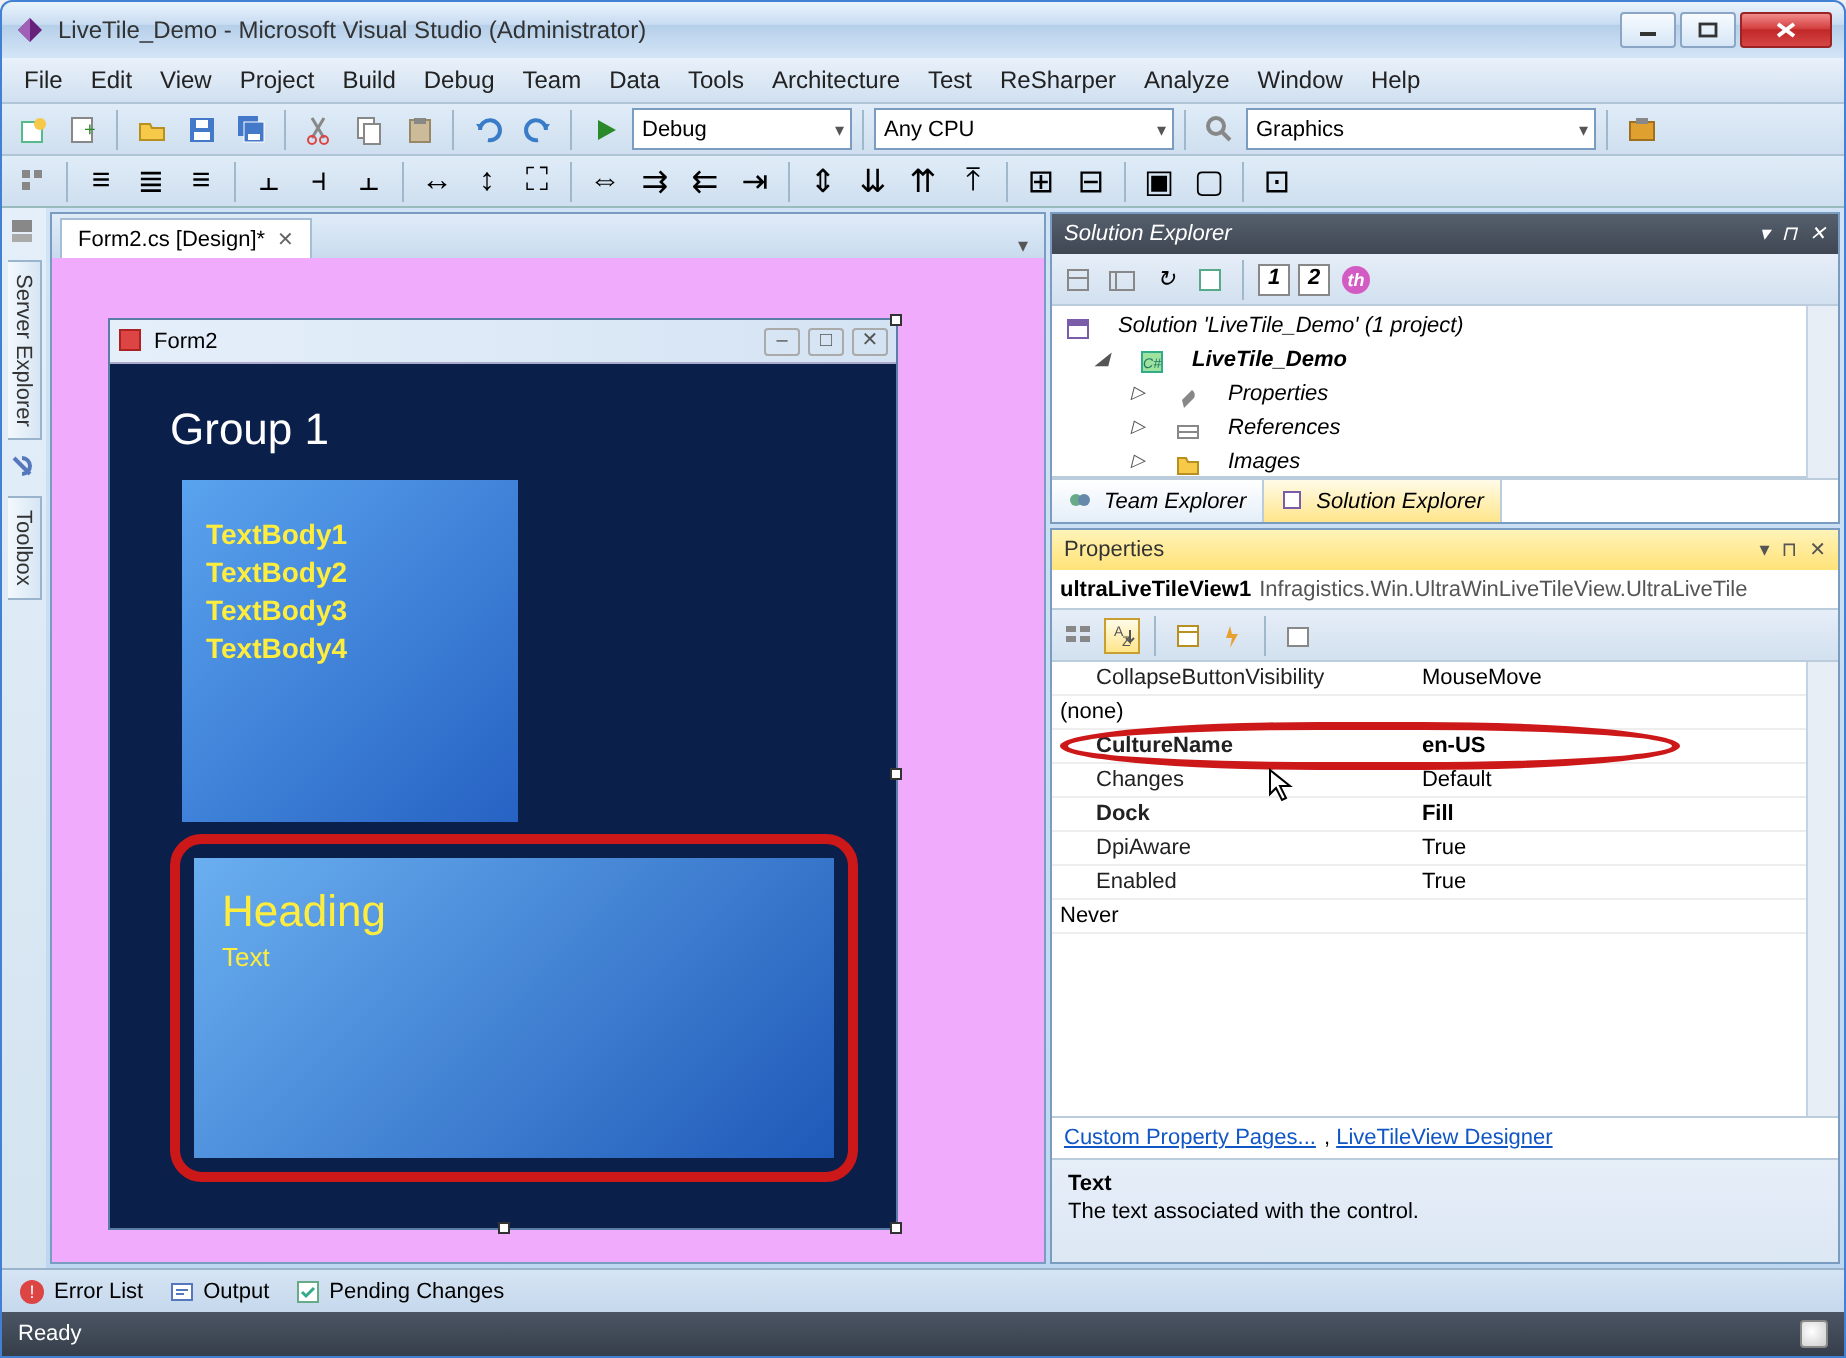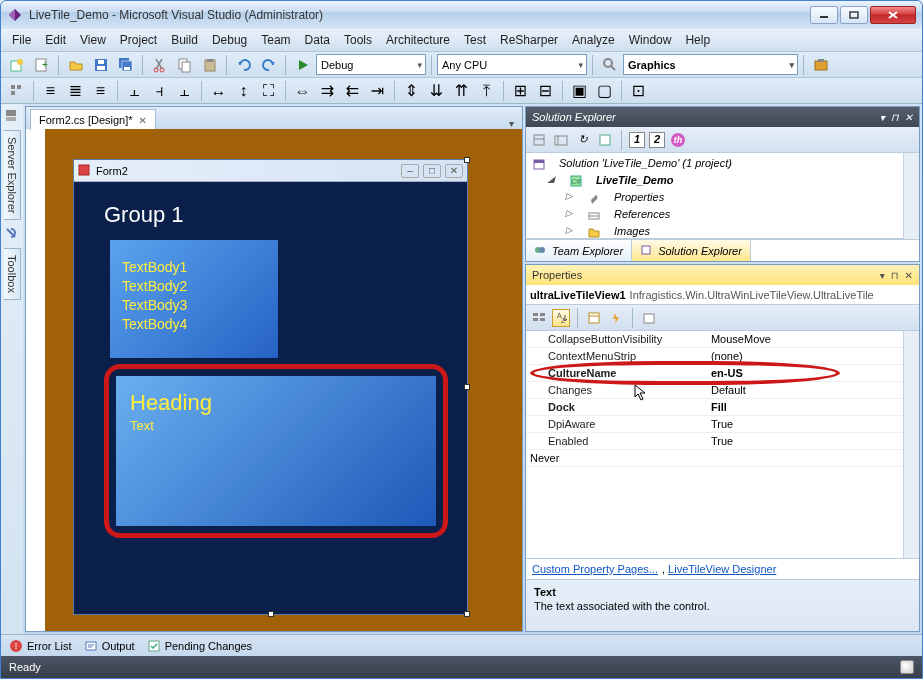--- a/index.html
+++ b/index.html
@@ -20,48 +20,48 @@
 .menu-item { padding: 2px 7px; }
 
 
 .toolbar { height: 26px; display: flex; align-items: center; padding: 0 4px; gap: 2px; background: linear-gradient(to bottom, #e0ecf8, #cfdfef); border-top: 1px solid #b0c4d8; }
 .tb-btn { width: 23px; height: 22px; display: flex; align-items: center; justify-content: center; }
 .tb-sep { width: 1px; height: 20px; background: #a0b8cc; margin: 0 3px; }
 .tb-combo { height: 21px; border: 1px solid #7a9cc0; background: #fff; font-size: 11px; padding: 0 18px 0 4px; display: flex; align-items: center; position: relative; }
 .tb-combo::after { content: "▾"; position: absolute; right: 3px; color: #555; font-size: 9px; }
 .tb-combo.debug { width: 110px; }
 .tb-combo.platform { width: 150px; }
-.tb-combo.graphics { width: 175px; font-weight: bold; }
+.tb-combo.graphics { width: 175px; }
 .play-icon { color: #2a8a2a; }
 
 
 .content-row { flex: 1; display: flex; border-top: 1px solid #9bb; min-height: 0; }
 .left-tabs { width: 22px; background: linear-gradient(to bottom, #e4eff9, #d3e3f0); display: flex; flex-direction: column; align-items: center; padding-top: 4px; gap: 6px; }
 .vtab { writing-mode: vertical-rl; font-size: 11px; padding: 6px 2px; color: #333; background: linear-gradient(to right, #f3f8fd, #d7e6f4); border: 1px solid #9bb4cd; border-left: 0; }
 .vtab-icon { width: 16px; height: 16px; }
 
 
 .designer-col { flex: 1; display: flex; flex-direction: column; background: #fff; border: 1px solid #7a9cc0; margin: 2px; }
 .doc-tabs { height: 22px; display: flex; align-items: flex-end; background: linear-gradient(to bottom, #e0ecf8, #c8dbee); }
 .doc-tab { height: 21px; padding: 0 8px; font-size: 11px; background: #fff; border: 1px solid #a6bdd6; border-bottom: none; display: flex; align-items: center; gap: 6px; margin-left: 4px; position: relative; top: 1px; }
 .doc-close { font-size: 10px; color: #666; }
 .dropdown-arrow { margin-left: auto; padding: 0 8px; color: #555; font-size: 10px; }
-.design-surface { flex: 1; background: #a16207; overflow: hidden; position: relative; padding: 30px 28px; margin-left: 19px; }
+.design-surface { flex: 1; background: #f0abfc; overflow: hidden; position: relative; padding: 30px 28px; }
 
 
 .inner-form { width: 395px; height: 456px; border: 1px solid #5a7ea6; position: relative; }
 .inner-title { height: 22px; background: linear-gradient(to right, #e5effa 0%, #d4e3f3 100%); display: flex; align-items: center; padding: 0 4px; font-size: 11px; border-bottom: 1px solid #aac; }
 .inner-title .form-icon { width: 14px; height: 14px; margin-right: 4px; }
 .inner-title .spacer { flex: 1; }
 .inner-win-btns { display: flex; gap: 4px; font-size: 10px; color: #555; }
 .inner-win-btns span { border: 1px solid #aaa; border-radius: 2px; width: 18px; height: 14px; display: flex; align-items: center; justify-content: center; line-height: 1; }
 
 .form-body { height: calc(100% - 22px); background: #0a1f4a; padding: 20px 30px; color: #fff; position: relative; }
 .group-title { font-size: 22px; margin-bottom: 12px; font-weight: 400; }
-.tile1 { width: 168px; height: 118px; background: linear-gradient(135deg, #5aa3ee 0%, #2662c3 100%); padding: 18px 12px; margin-left: 6px; }
+.tile1 { width: 168px; height: 171px; background: linear-gradient(135deg, #5aa3ee 0%, #2662c3 100%); padding: 18px 12px; margin-left: 6px; font-weight: bold; }
 .tile1 div { color: #ffed3e; font-size: 14px; line-height: 19px; }
 .highlight-wrap { margin-top: 6px; border: 5px solid #cc1818; border-radius: 16px; padding: 7px; width: 344px; }
 .tile2 { width: 100%; height: 150px; background: linear-gradient(135deg, #6aaff0 0%, #1e59b8 100%); padding: 14px 14px; }
 .tile2 .h { color: #ffed3e; font-size: 22px; font-weight: 400; }
 .tile2 .t { color: #ffed3e; font-size: 13px; margin-top: 2px; }
 .handle { position: absolute; width: 6px; height: 6px; background: #fff; border: 1px solid #333; }
 .handle.tr { top: -3px; right: -3px; }
 .handle.br { bottom: -3px; right: -3px; }
 .handle.bm { bottom: -3px; left: 50%; margin-left: -3px; }
 .handle.mr { right: -3px; top: 50%; margin-top: -3px; }
@@ -529,21 +529,20 @@
               </svg>
             </span>
         </div>
         <div style="display:flex; flex:1; min-height:0;">
           <div class="prop-grid" id="prop-grid" style="flex:1;">
               <div class="prop-row">
                 <div class="prop-name">CollapseButtonVisibility</div>
                 <div class="prop-val">MouseMove</div>
               </div>
               <div class="prop-row">
-                <div class="prop-name">ContextMenuStrip</div>
                 <div class="prop-val">(none)</div>
               </div>
               <div class="prop-row hl">
                 <div class="prop-name" style="font-weight: bold;">CultureName</div>
                 <div class="prop-val" style="font-weight: bold;">en-US</div>
               </div>
               <div class="prop-row">
                 <div class="prop-name">Changes</div>
                 <div class="prop-val">Default</div>
               </div>

